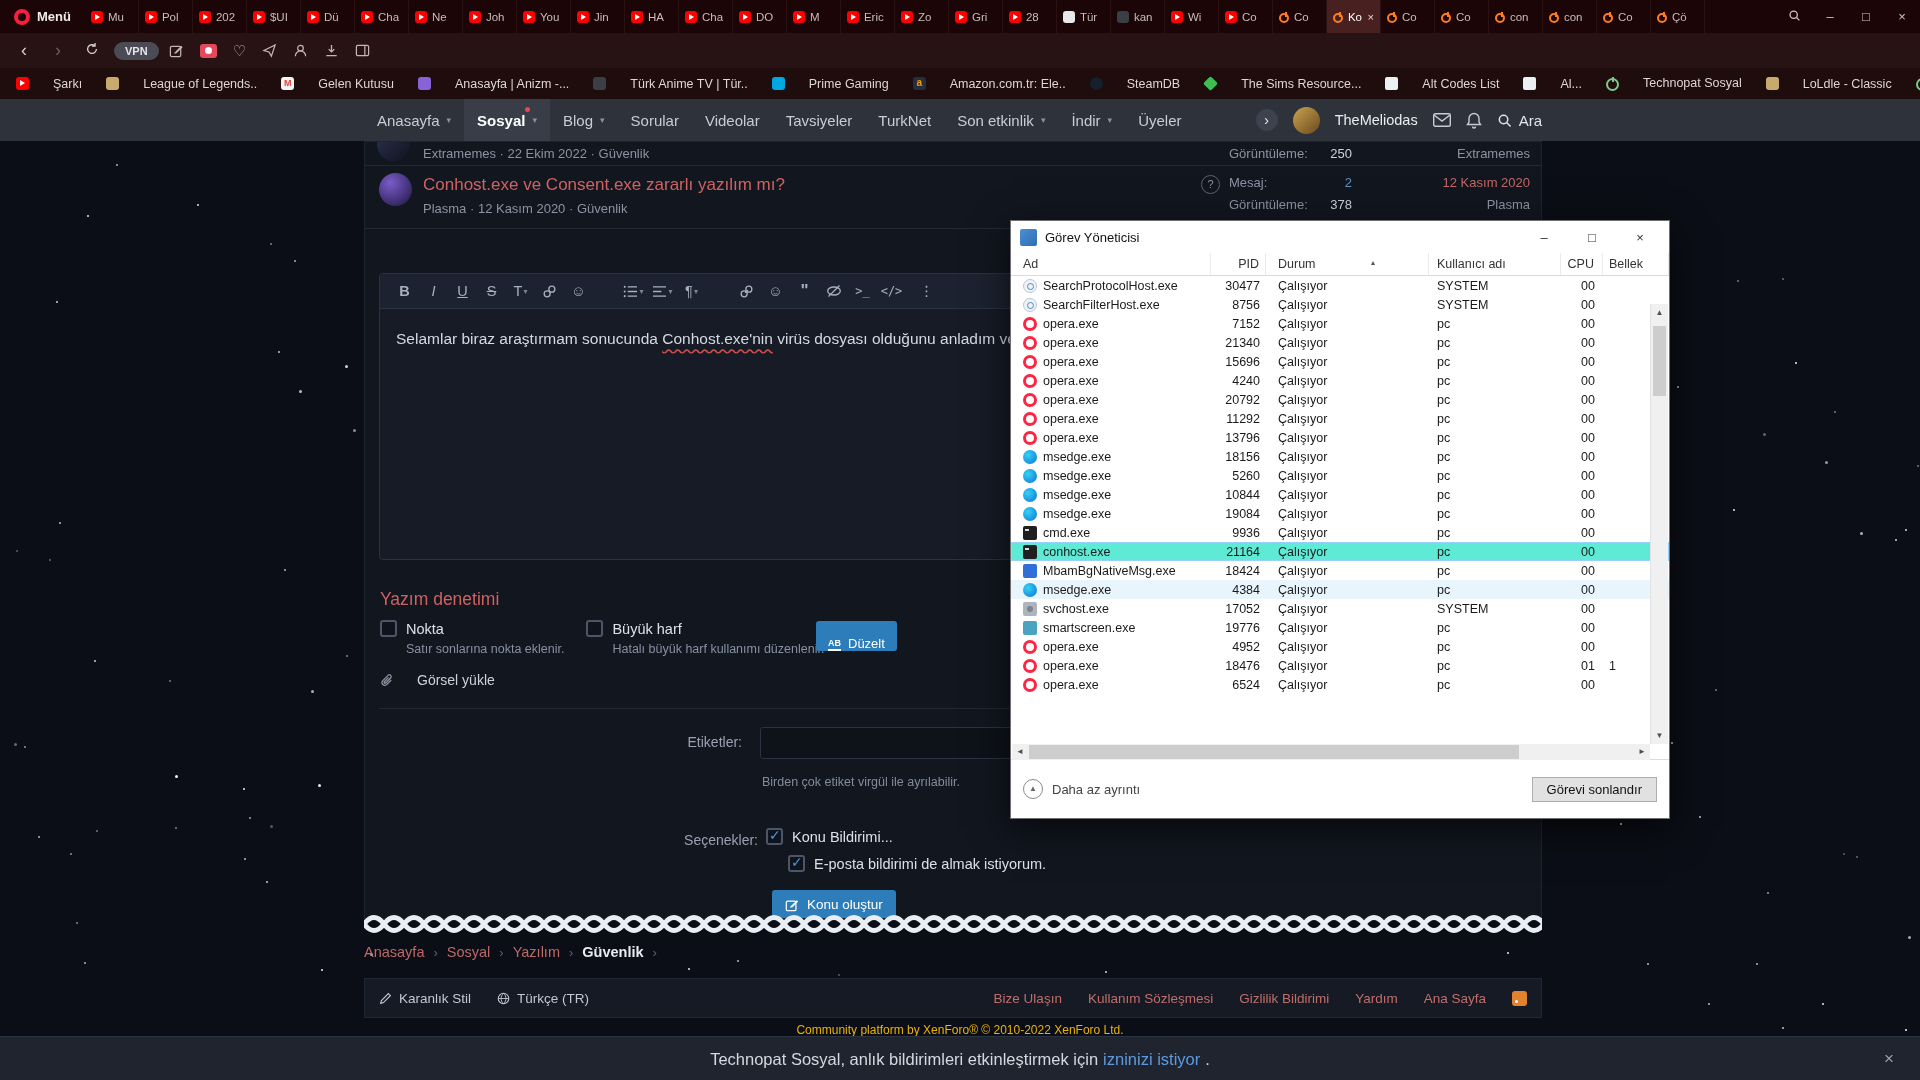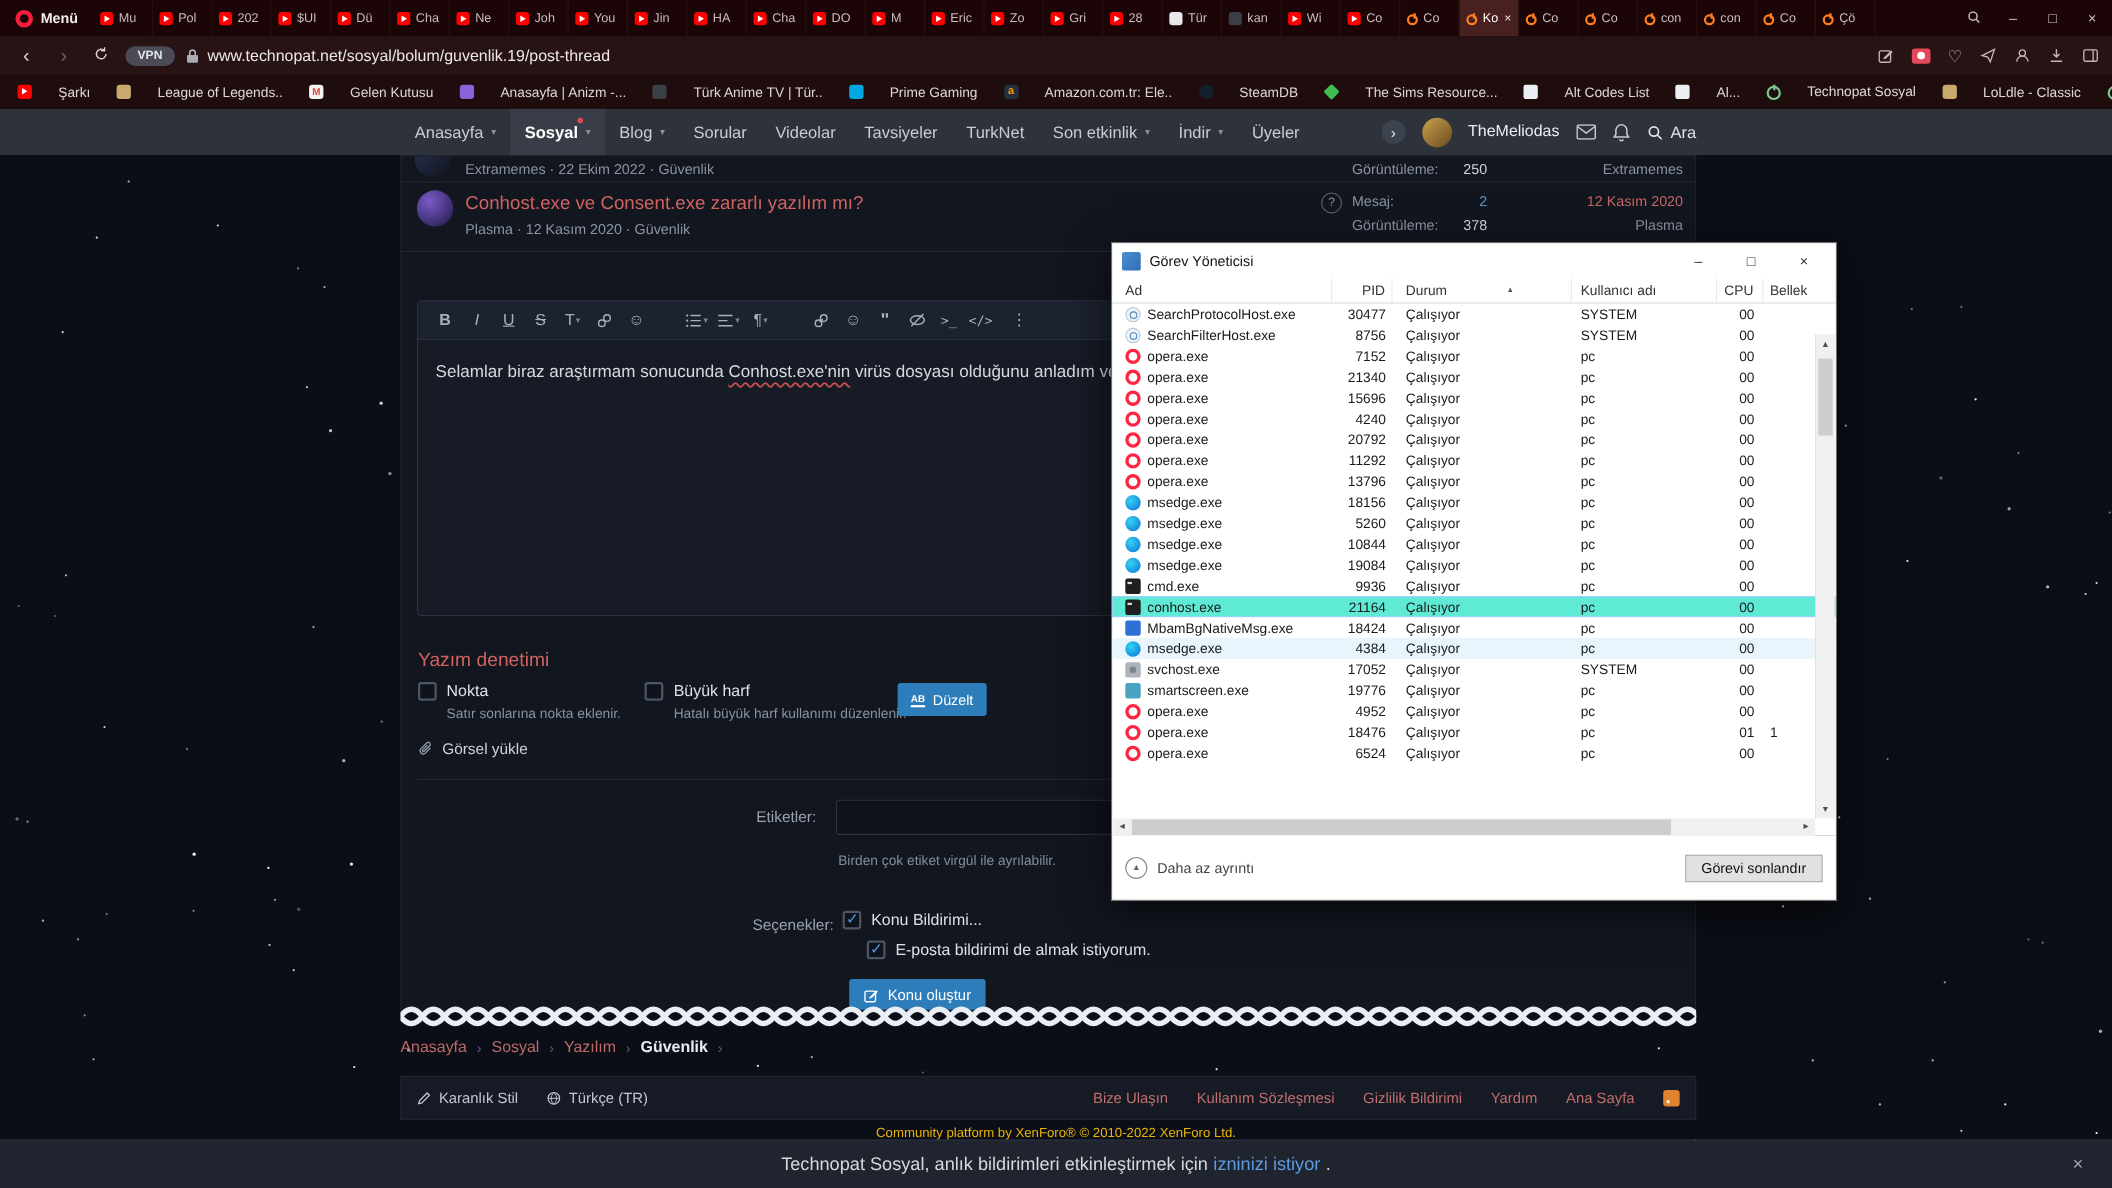--- a/index.html
+++ b/index.html
@@ -94,23 +94,23 @@
   .misspell{text-decoration:underline wavy #d05050;text-underline-offset:4px}
 
   
   .sc-title{position:absolute;left:15px;top:447px;font-size:17.5px;color:#d06161}
   .sc-opts{position:absolute;left:15px;top:478px;display:flex;gap:22px}
   .sc-opt{display:flex;flex-direction:column;gap:5px}
   .cb-row{display:flex;align-items:center;gap:9px;color:#dde1e8;font-size:14.5px}
   .cb{width:17px;height:17px;border:2px solid #4d5668;border-radius:3px;background:#0f131c;box-sizing:border-box;position:relative;flex:none}
   .cb.checked::after{content:"✓";position:absolute;left:1px;top:-3px;color:#4f94d8;font-size:14px;font-weight:700}
   .cb-desc{margin-left:26px;font-size:12.5px;color:#8691a2}
-  .fix-btn{position:absolute;left:451px;top:479px;height:30px;background:#2d7dba;border-radius:3px;color:#fff;font-size:13px;display:flex;align-items:center;gap:7px;padding:0 12px}
+  .fix-btn{position:absolute;left:451px;top:479px;height:30px;background:#2d7dba;border-radius:3px;color:#fff;font-size:13px;display:flex;align-items:flex-end;gap:7px;padding:0 12px}
   .ab{font-size:9px;font-weight:700;border-bottom:2px solid #fff;line-height:10px;padding-bottom:1px}
-  .upload{position:absolute;left:15px;top:530px;display:flex;gap:8px;align-items:center;color:#ccd2dc;font-size:14px}
+  .upload{position:absolute;left:15px;top:530px;display:flex;gap:23px;align-items:center;color:#ccd2dc;font-size:14px}
   .form-div{position:absolute;left:14px;right:14px;top:566px;border-top:1px solid #222837}
   .tags-label{position:absolute;left:0;top:592px;width:377px;text-align:right;color:#9aa2b1;font-size:14px}
   .tags-input{position:absolute;left:395px;top:585px;width:430px;height:32px;background:#0e1219;border:1px solid #2b3240;border-radius:3px;box-sizing:border-box;color:#d4d9e1;font-size:14px;padding:0 8px}
   .tags-hint{position:absolute;left:397px;top:633px;font-size:12.5px;color:#828c9c}
   .opts-label{position:absolute;left:16px;top:690px;width:377px;text-align:right;color:#9aa2b1;font-size:14px}
   .opts-wrap{position:absolute;left:401px;top:686px;display:flex;flex-direction:column;gap:10px}
   .opt{display:flex;align-items:center;gap:9px;color:#dbe0e8;font-size:14.5px}
   .opt.indent{margin-left:22px}
   .submit-btn{position:absolute;left:407px;top:748px;height:29px;background:#2d7dba;border-radius:3px;color:#fff;font-size:13.5px;display:flex;align-items:center;gap:8px;padding:0 13px}
 
@@ -582,27 +582,20 @@
 
 <div class="addrbar">
   <span class="addr-btn">‹</span>
   <span class="addr-btn dim">›</span>
   <span class="addr-btn">
     <svg width="14" height="14" viewBox="0 0 16 16">
         <path d="M13 8a5 5 0 1 1-1.5-3.5M11.5 1v3.8H7.8" stroke="currentColor" stroke-width="1.5" fill="none"></path>
       </svg>
   </span>
   <span class="vpn">VPN</span>
-  <div class="url-wrap">
-    <svg width="12" height="14" viewBox="0 0 12 14">
-        <rect x="1" y="6" width="10" height="7" rx="1" fill="#a9acb4"></rect>
-        <path d="M3.5 6V4a2.5 2.5 0 0 1 5 0v2" stroke="#a9acb4" stroke-width="1.5" fill="none"></path>
-      </svg>
-    <span>www.technopat.net/sosyal/bolum/guvenlik.19/post-thread</span>
-  </div>
   <div class="addr-icons">
     <svg width="15" height="15" viewBox="0 0 16 16">
         <rect x="1.5" y="3.5" width="11" height="11" rx="1.5" stroke="currentColor" fill="none" stroke-width="1.3"></rect>
         <path d="M6 10l7-7 1.5 1.5L8 11l-2.5.5z" fill="currentColor"></path>
       </svg>
     <span class="cam"></span>
     <span class="heart">♡</span>
     <svg width="15" height="15" viewBox="0 0 16 16">
         <path d="M2 8l12-6-4 12-2.5-4.5z" stroke="currentColor" fill="none" stroke-width="1.3"></path>
       </svg>

